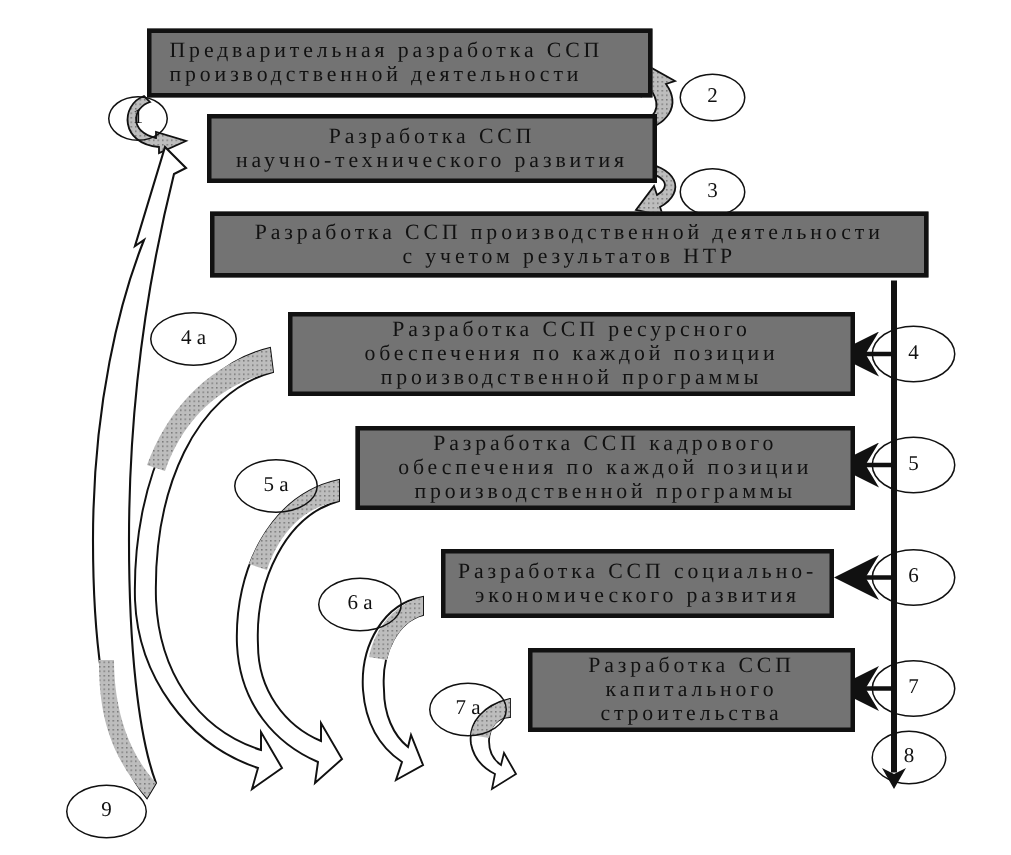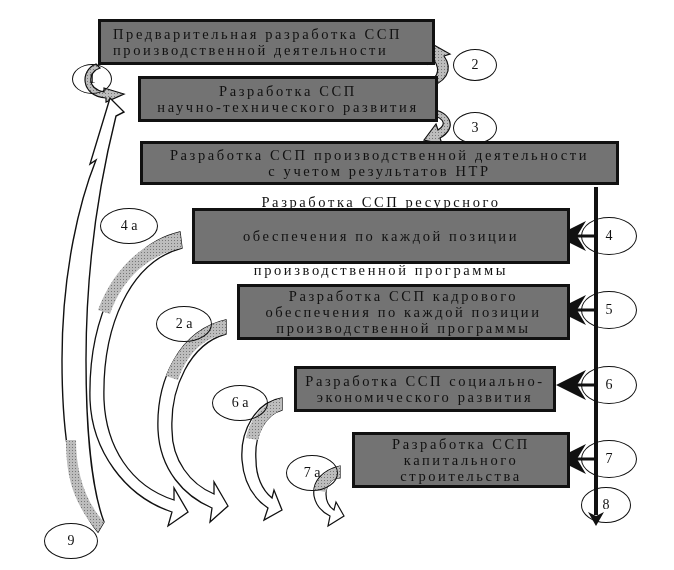--- a/index.html
+++ b/index.html
@@ -70,21 +70,21 @@
   <div class="box" style="left:126px;top:76px;width:300px;height:46px;">
     <span class="line">Разработка ССП</span>
     <span class="line">научно-технического развития</span>
   </div>
 
   <div class="box" style="left:128px;top:141px;width:479px;height:44px;">
     <span class="line">Разработка ССП производственной деятельности</span>
     <span class="line">с учетом результатов НТР</span>
   </div>
 
-  <div class="box" style="left:180px;top:208px;width:378px;height:56px;gap:18px;">
+  <div class="box" style="left:180px;top:208px;width:378px;height:56px;">
     <span class="line">Разработка ССП ресурсного</span>
     <span class="line">обеспечения по каждой позиции</span>
     <span class="line">производственной программы</span>
   </div>
 
   <div class="box" style="left:225px;top:284px;width:333px;height:56px;">
     <span class="line">Разработка ССП кадрового</span>
     <span class="line">обеспечения по каждой позиции</span>
     <span class="line">производственной программы</span>
   </div>
@@ -125,21 +125,21 @@
   <div class="bubble" style="left:581px;top:487px;width:50px;height:36px;">
     <span>8</span>
   </div>
   <div class="bubble" style="left:44px;top:523px;width:54px;height:36px;">
     <span>9</span>
   </div>
   <div class="bubble" style="left:100px;top:208px;width:58px;height:36px;justify-content:center;">
     <span>4 а</span>
   </div>
   <div class="bubble" style="left:156px;top:306px;width:56px;height:36px;">
-    <span>2 а</span>
+    <span>5 а</span>
   </div>
   <div class="bubble" style="left:212px;top:385px;width:56px;height:36px;">
     <span>6 а</span>
   </div>
   <div class="bubble" style="left:286px;top:455px;width:52px;height:36px;">
     <span>7 а</span>
   </div>
 
 </div>
 

